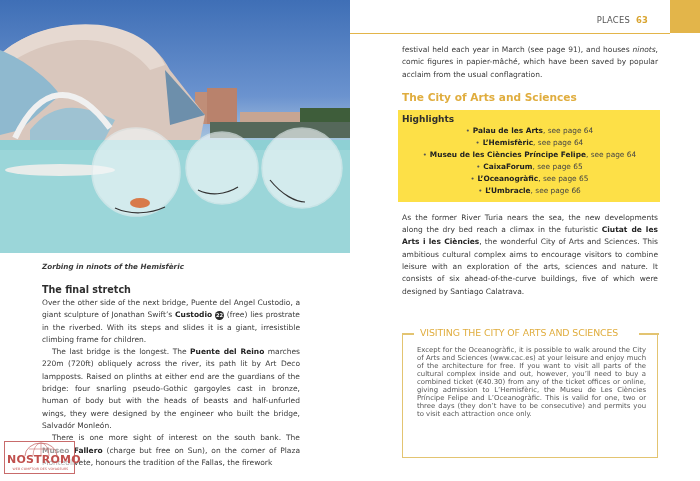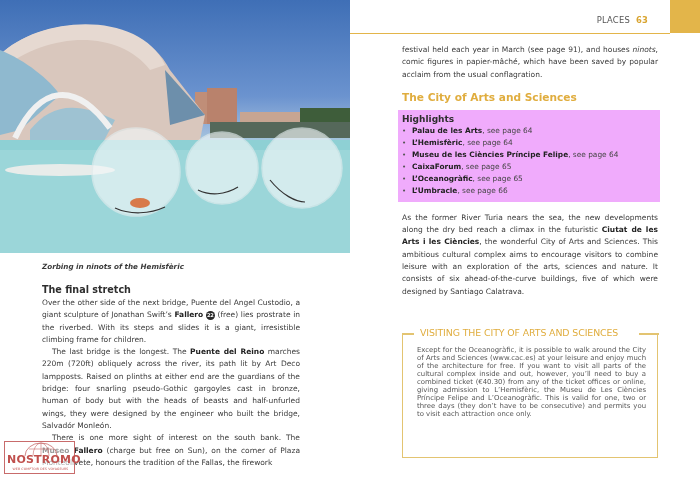--- a/index.html
+++ b/index.html
@@ -39,23 +39,23 @@
   .header-rule { position: absolute; left: 350px; top: 33px; width: 320px; height: 1px; background: #e3b54a; }
   .running-head {
     position: absolute; right: 52px; top: 15px; font-size: 8.4px; color: #555; letter-spacing: 0.2px;
   }
   .running-head .pg { color: #d9a531; font-weight: bold; margin-left: 6px; }
 
   
   .right-col { position: absolute; left: 402px; top: 44px; width: 256px; }
   .h2-gold { font-size: 10.6px; font-weight: bold; color: #e0ad3e; margin: 10px 0 7px; }
 
-  .highlights { background: #f0abfc; padding: 4px 6px 5px 0; margin-left: -4px; width: 262px; }
+  .highlights { background: #fde047; padding: 4px 6px 5px 0; margin-left: -4px; width: 262px; }
   .highlights-title { font-size: 9px; font-weight: bold; color: #2e2e2e; padding-left: 4px; margin-bottom: 1px; }
-  .hl-item { font-size: 7.4px; line-height: 12px; color: #444; padding-left: 4px; }
+  .hl-item { font-size: 7.4px; line-height: 12px; color: #444; padding-left: 4px; text-align: center; }
   .hl-item .bullet { display: inline-block; width: 10px; font-size: 7px; color: #555; }
   .hl-item b { color: #222; }
 
   .right-col .para { margin-top: 10px; }
 
   
   .visit-box {
     position: absolute; left: 402px; top: 333px; width: 256px; height: 125px;
     border-left: 1.5px solid #e3c471; border-right: 1.5px solid #e3c471; border-bottom: 1.5px solid #e3c471;
   }
@@ -115,21 +115,21 @@
     <ellipse cx="140" cy="203" rx="10" ry="5" fill="#d87a4a"></ellipse>
     <path d="M115,208 C130,215 150,214 165,207" stroke="#333" stroke-width="1.2" fill="none"></path>
     <path d="M198,190 C210,196 225,195 238,187" stroke="#333" stroke-width="1.2" fill="none"></path>
     <path d="M270,180 C282,195 296,202 305,202" stroke="#333" stroke-width="1.2" fill="none"></path>
   </svg>
 </div>
 <div class="caption">Zorbing in ninots of the Hemisfèric</div>
 
 <div class="left-col">
   <div class="section-h">The final stretch</div>
-  <p class="para"><span>Over the other side of the next bridge, Puente del Angel Custodio, a giant sculpture of Jonathan Swift’s </span><b>Fallero</b> <span class="badge-num">22</span><span> (free) lies prostrate in the riverbed. With its steps and slides it is a giant, irresistible climbing frame for children.</span></p>
+  <p class="para"><span>Over the other side of the next bridge, Puente del Angel Custodio, a giant sculpture of Jonathan Swift’s </span><b>Custodio</b> <span class="badge-num">22</span><span> (free) lies prostrate in the riverbed. With its steps and slides it is a giant, irresistible climbing frame for children.</span></p>
   <p class="para indent"><span>The last bridge is the longest. The </span><b>Puente del Reino</b><span> marches 220m (720ft) obliquely across the river, its path lit by Art Deco lampposts. Raised on plinths at either end are the guardians of the bridge: four snarling pseudo-Gothic gargoyles cast in bronze, human of body but with the heads of beasts and half-unfurled wings, they were designed by the engineer who built the bridge, Salvadór Monleón.</span></p>
   <p class="para indent"><span>There is one more sight of interest on the south bank. The </span><b>Museo Fallero</b><span> (charge but free on Sun), on the corner of Plaza Monteolivete, honours the tradition of the Fallas, the firework</span></p>
 </div>
 
 <div class="gold-tab"></div>
 <div class="header-rule"></div>
 <div class="running-head">
   <span>PLACES</span><span class="pg">63</span>
 </div>
 

